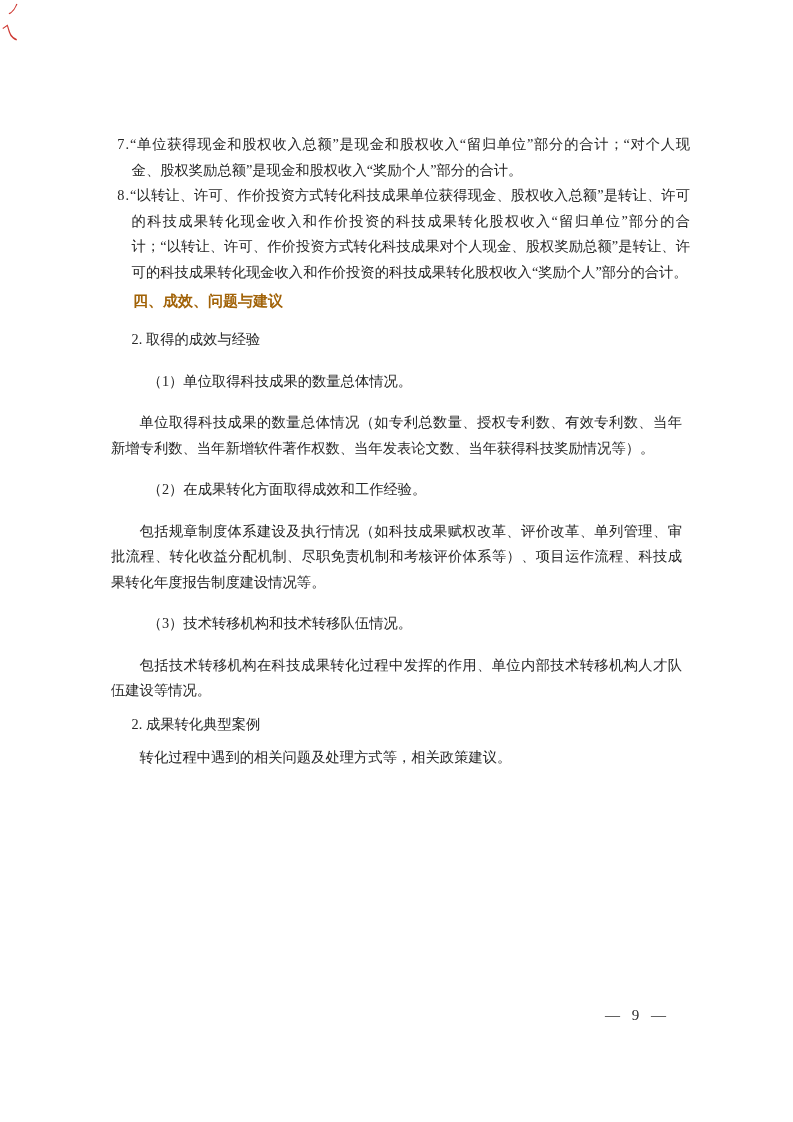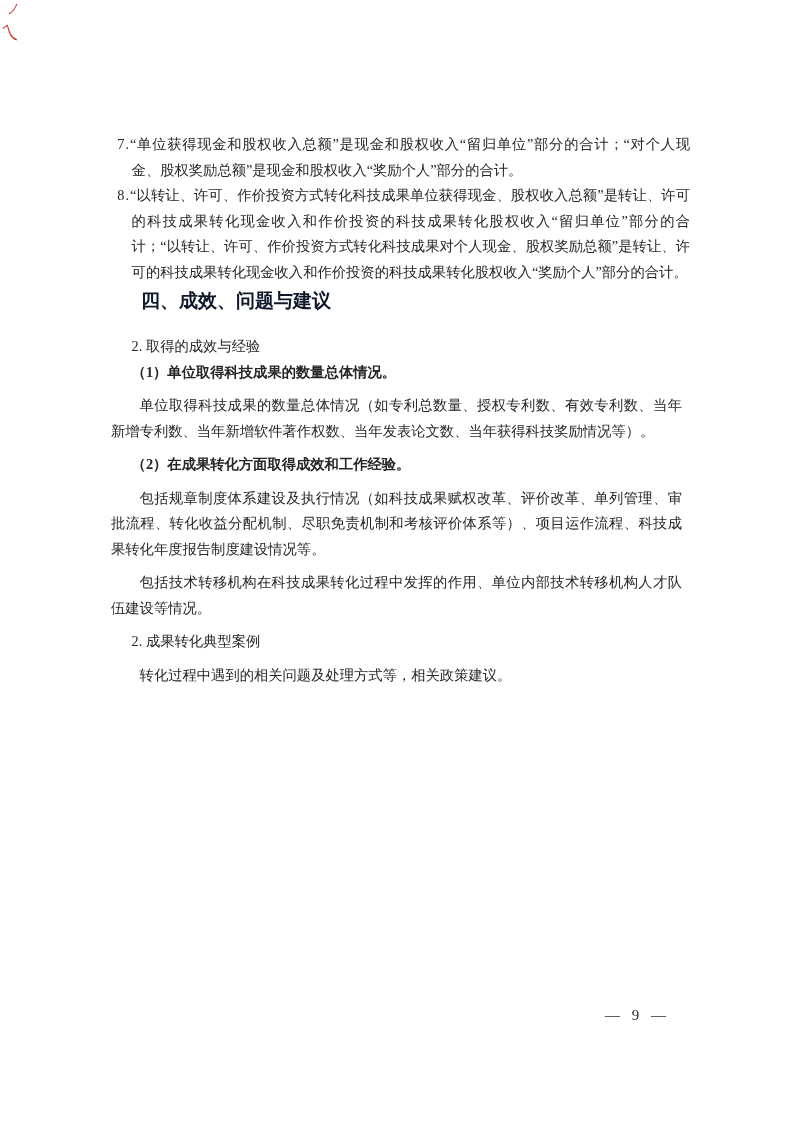--- a/index.html
+++ b/index.html
@@ -23,36 +23,35 @@
   .note {
     margin: 0;
     text-align: justify;
     padding-left: 2em;
     text-indent: -1em;
   }
   .note .num {
     letter-spacing: 1px;
   }
   .section-heading {
-    margin: 2px 0 20px 0;
+    margin: 2px 0 13px 0;
     text-indent: 2em;
     line-height: 27px;
     font-family: "Liberation Sans", "DejaVu Sans", sans-serif;
     font-weight: bold;
-    font-size: 19px;
-    color: #0f172a;
+    font-size: 15px;
+    color: #a16207;
   }
   .sub-heading {
     margin: 0;
     text-indent: 2em;
   }
   .list-item {
-    margin: 0;
+    margin: 16px;
     text-indent: 2em;
-    font-weight: bold;
   }
   .para {
     margin: 8px;
     text-align: justify;
     text-indent: 2em;
   }
   .page-number {
     position: absolute;
     top: 1003px;
     right: 126px;
@@ -84,19 +83,20 @@
 
   <p class="note"><span class="num">8.</span><span>“以转让、许可、作价投资方式转化科技成果单位获得现金、股权收入总额”是转让、许可的科技成果转化现金收入和作价投资的科技成果转化股权收入“留归单位”部分的合计；“以转让、许可、作价投资方式转化科技成果对个人现金、股权奖励总额”是转让、许可的科技成果转化现金收入和作价投资的科技成果转化股权收入“奖励个人”部分的合计。</span></p>
 
   <h2 class="section-heading">四、成效、问题与建议</h2>
 
   <p class="sub-heading">2. 取得的成效与经验</p>
   <p class="list-item">（1）单位取得科技成果的数量总体情况。</p>
   <p class="para">单位取得科技成果的数量总体情况（如专利总数量、授权专利数、有效专利数、当年新增专利数、当年新增软件著作权数、当年发表论文数、当年获得科技奖励情况等）。</p>
   <p class="list-item">（2）在成果转化方面取得成效和工作经验。</p>
   <p class="para">包括规章制度体系建设及执行情况（如科技成果赋权改革、评价改革、单列管理、审批流程、转化收益分配机制、尽职免责机制和考核评价体系等）、项目运作流程、科技成果转化年度报告制度建设情况等。</p>
+  <p class="list-item">（3）技术转移机构和技术转移队伍情况。</p>
   <p class="para">包括技术转移机构在科技成果转化过程中发挥的作用、单位内部技术转移机构人才队伍建设等情况。</p>
   <p class="sub-heading">2. 成果转化典型案例</p>
   <p class="para">转化过程中遇到的相关问题及处理方式等，相关政策建议。</p>
 
   <div class="page-number">— 9 —</div>
 
 </div>
 
 </body></html>

